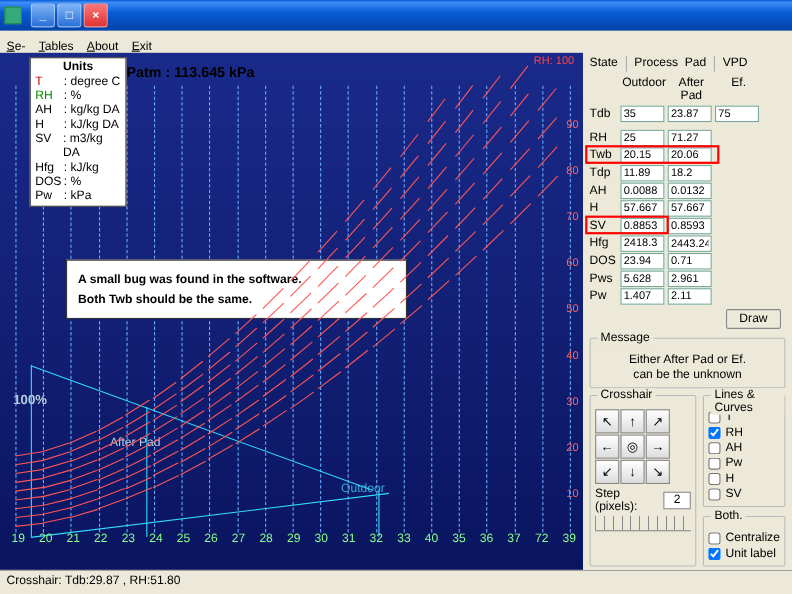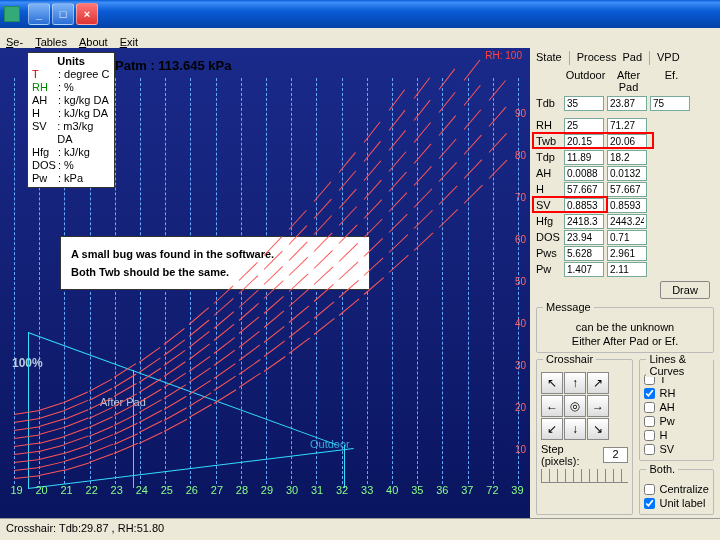--- a/index.html
+++ b/index.html
@@ -461,22 +461,22 @@
           <input value="2.11" style="">
         </div>
         <div class="hl-red" style="left: -4px; top: 37px; width: 122px; height: 17px;"></div>
         <div class="hl-red" style="left: -4px; top: 101px; width: 76px; height: 17px;"></div>
       </div>
 
     <button class="draw-btn">Draw</button>
 
     <div class="group">
       <div class="gtitle">Message</div>
+      <div class="msg">Either After Pad or Ef.</div>
       <div class="msg">can be the unknown</div>
-      <div class="msg">Either After Pad or Ef.</div>
     </div>
 
     <div class="bottom-panels">
       <div class="group crosshair-panel">
         <div class="gtitle">Crosshair</div>
         <div class="toolgrid">
           <div class="toolbtn">↖</div>
           <div class="toolbtn">↑</div>
           <div class="toolbtn">↗</div>
           <div class="toolbtn">←</div>

